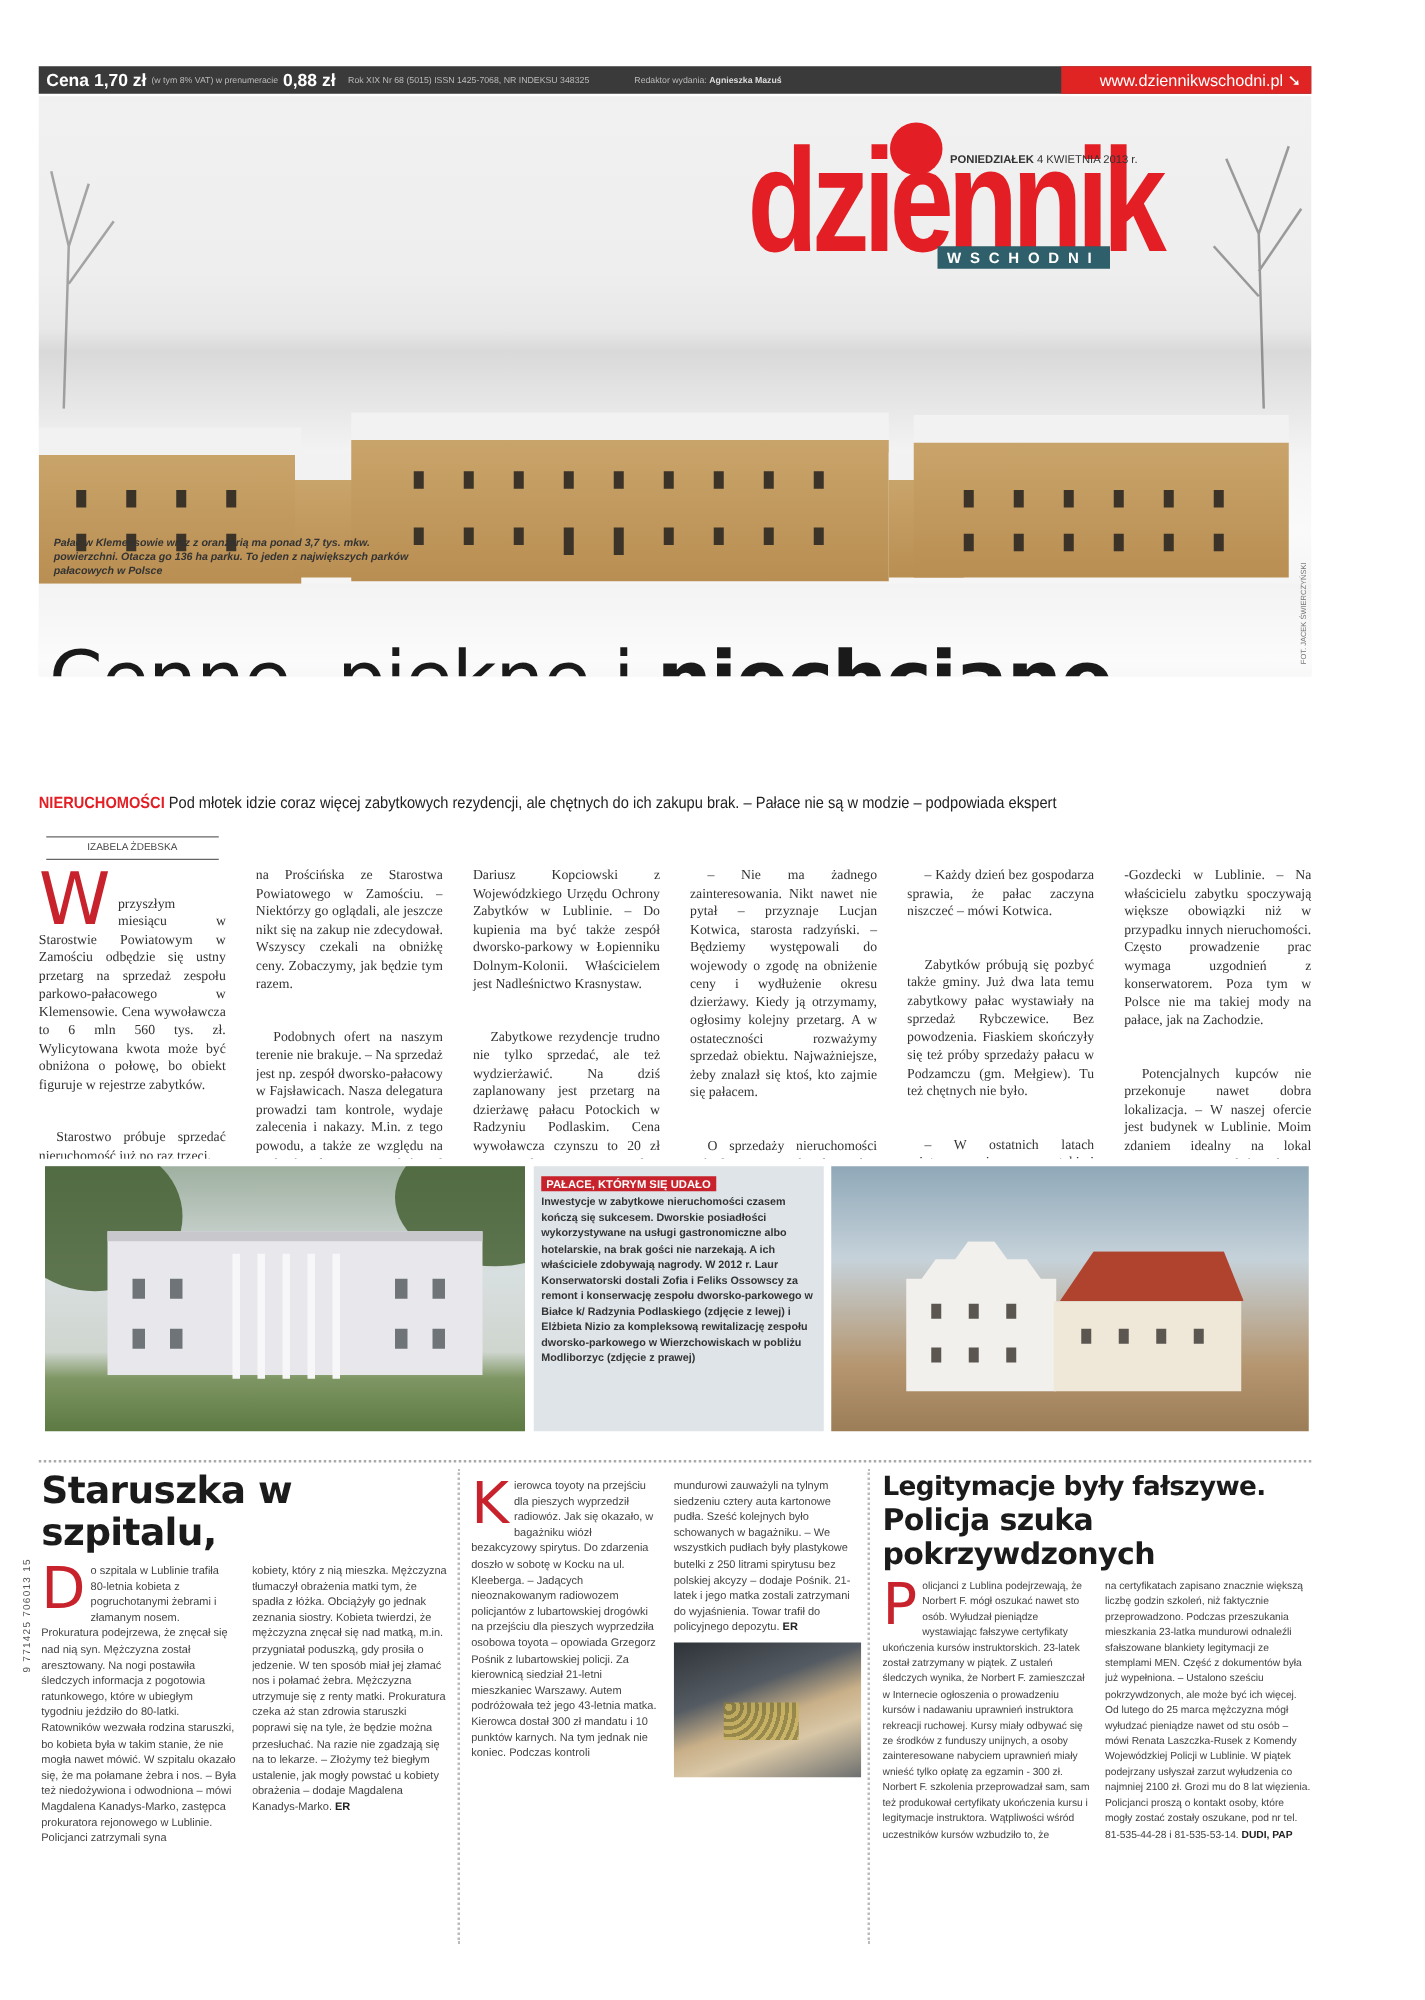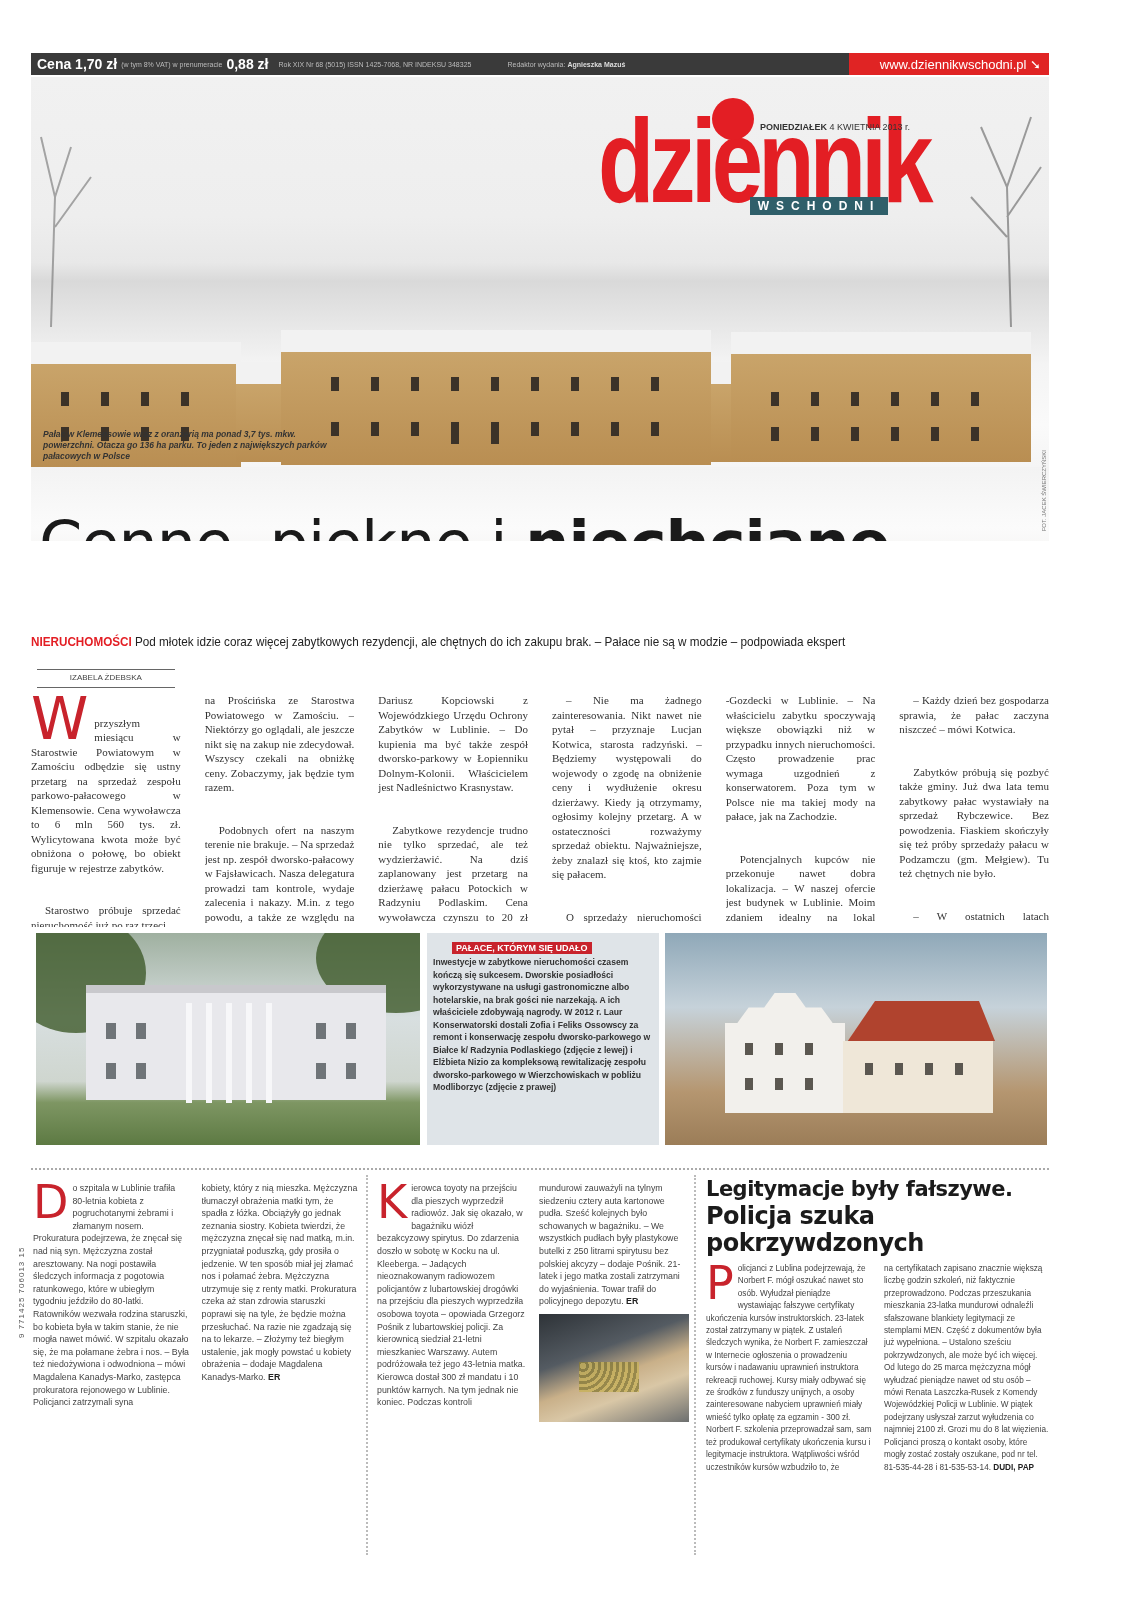--- a/index.html
+++ b/index.html
@@ -49,21 +49,21 @@
   .byline { font-family: "Liberation Sans", sans-serif; font-size: 8px; text-align: center; color: #444; border-top: 1px solid #666; border-bottom: 1px solid #666; margin: 4px 6px 4px 6px; padding: 1px 0; }
   .dropcap { float: left; font-family: "DejaVu Sans", sans-serif; font-size: 58px; line-height: 50px; color: #c8232c; margin: 2px 6px 0 0; font-weight: normal; }
 
   
   .photo-left { position: absolute; left: 36px; top: 933px; width: 384px; height: 212px; overflow: hidden; background: linear-gradient(180deg,#9fb0a0 0%,#d8dfe0 40%,#cfd6cf 70%,#7e9663 80%,#5d7a43 100%); }
   .mansion-w { position: absolute; left: 50px; top: 52px; width: 300px; height: 115px; background: #e8e8ec; border-top: 8px solid #c8c8cc; }
   .mansion-w .col-p { position: absolute; top: 10px; width: 6px; height: 100px; background: #f7f7f9; }
   .mansion-w .w { position: absolute; width: 10px; height: 16px; background: #6f7478; }
   .tree-l { position: absolute; border-radius: 50%; background: #3f5a2a; opacity: .8; }
   .sidebar-box { position: absolute; left: 427px; top: 933px; width: 232px; height: 212px; background: #dfe4e8; padding: 4px 6px; }
-  .sidebar-box .tag { display: inline-block; background: #c8232c; color: #fff; font-weight: bold; font-size: 9px; padding: 1px 4px; margin-bottom: 2px; margin-left: 19px; }
+  .sidebar-box .tag { display: inline-block; background: #c8232c; color: #fff; font-weight: bold; font-size: 9px; padding: 1px 4px; margin-bottom: 2px; }
   .sidebar-box .txt { font-size: 8.6px; line-height: 12.5px; color: #333; font-weight: bold; }
   .photo-right { position: absolute; left: 665px; top: 933px; width: 382px; height: 212px; overflow: hidden; background: linear-gradient(180deg,#8fa8b8 0%,#c6d2da 35%,#b59670 75%,#9b7d58 100%); }
   .villa { position: absolute; left: 60px; top: 60px; width: 270px; height: 120px; }
   .villa .body { position: absolute; left: 0; top: 30px; width: 120px; height: 90px; background: #f2f0ec; }
   .villa .gable { position: absolute; left: 8px; top: 0; width: 104px; height: 36px; background: #f2f0ec; clip-path: polygon(0 100%, 15% 40%, 30% 40%, 40% 0, 60% 0, 70% 40%, 85% 40%, 100% 100%); }
   .villa .roofr { position: absolute; left: 110px; top: 8px; width: 160px; height: 40px; background: #b0432e; clip-path: polygon(8% 100%, 25% 0, 90% 0, 100% 100%); }
   .villa .wallr { position: absolute; left: 118px; top: 48px; width: 150px; height: 72px; background: #efe7d8; }
   .villa .w { position: absolute; width: 8px; height: 12px; background: #5b5750; }
 
   
@@ -190,27 +190,27 @@
     </div>
     <div class="col">
       <p class="noind">Dariusz Kopciowski z Wojewódzkiego Urzędu Ochrony Zabytków w Lublinie. – Do kupienia ma być także zespół dworsko-parkowy w Łopienniku Dolnym-Kolonii. Właścicielem jest Nadleśnictwo Krasnystaw.</p>
       <p>Zabytkowe rezydencje trudno nie tylko sprzedać, ale też wydzierżawić. Na dziś zaplanowany jest przetarg na dzierżawę pałacu Potockich w Radzyniu Podlaskim. Cena wywoławcza czynszu to 20 zł netto za mkw. Szanse, że znajdzie się chętny, są niewielkie.</p>
     </div>
     <div class="col">
       <p>– Nie ma żadnego zainteresowania. Nikt nawet nie pytał – przyznaje Lucjan Kotwica, starosta radzyński. –Będziemy występowali do wojewody o zgodę na obniżenie ceny i wydłużenie okresu dzierżawy. Kiedy ją otrzymamy, ogłosimy kolejny przetarg. A w ostateczności rozważymy sprzedaż obiektu. Najważniejsze, żeby znalazł się ktoś, kto zajmie się pałacem.</p>
       <p>O sprzedaży nieruchomości mówiło się już w ubiegłym roku, ale sprzeciwiali się temu miejscy radni. A brak właściciela zabytkowi nie służy.</p>
     </div>
     <div class="col">
-      <p class="noind">-Gozdecki w Lublinie. – Na właścicielu zabytku spoczywają większe obowiązki niż w przypadku innych nieruchomości. Często prowadzenie prac wymaga uzgodnień z konserwatorem. Poza tym w Polsce nie ma takiej mody na pałace, jak na Zachodzie.</p>
-      <p>Potencjalnych kupców nie przekonuje nawet dobra lokalizacja. – W naszej ofercie jest budynek w Lublinie. Moim zdaniem idealny na lokal gastronomiczny. Właściciele nie żądają wygórowanej ceny, ale od trzech lat nie mogą znaleźć nabywcy – dodaje Guzowski.</p>
-    </div>
-    <div class="col">
       <p>– Każdy dzień bez gospodarza sprawia, że pałac zaczyna niszczeć – mówi Kotwica.</p>
       <p>Zabytków próbują się pozbyć także gminy. Już dwa lata temu zabytkowy pałac wystawiały na sprzedaż Rybczewice. Bez powodzenia. Fiaskiem skończyły się też próby sprzedaży pałacu w Podzamczu (gm. Mełgiew). Tu też chętnych nie było.</p>
       <p>– W ostatnich latach zainteresowanie takimi nieruchomościami jest minimalne – ocenia Lech Guzowski, współwłaściciel Agencji Nieruchomości Guzowski-</p>
+    </div>
+    <div class="col">
+      <p class="noind">-Gozdecki w Lublinie. – Na właścicielu zabytku spoczywają większe obowiązki niż w przypadku innych nieruchomości. Często prowadzenie prac wymaga uzgodnień z konserwatorem. Poza tym w Polsce nie ma takiej mody na pałace, jak na Zachodzie.</p>
+      <p>Potencjalnych kupców nie przekonuje nawet dobra lokalizacja. – W naszej ofercie jest budynek w Lublinie. Moim zdaniem idealny na lokal gastronomiczny. Właściciele nie żądają wygórowanej ceny, ale od trzech lat nie mogą znaleźć nabywcy – dodaje Guzowski.</p>
     </div>
   </div>
 
   <div class="photo-left">
     <div class="tree-l" style="left:-30px;top:-20px;width:140px;height:120px;"></div>
     <div class="tree-l" style="left:280px;top:-30px;width:160px;height:110px;"></div>
     <div class="mansion-w">
       <div class="col-p" style="left:100px"></div>
         <div class="col-p" style="left:120px"></div>
         <div class="col-p" style="left:140px"></div>
@@ -249,20 +249,21 @@
     </div>
   </div>
 
   <div class="dots-h"></div>
   <div class="dots-v1"></div>
   <div class="dots-v2"></div>
   <div class="barcode">9 771425 706013 15</div>
 
   <div class="story s1">
     <h2>
+      <span class="l1">Staruszka w szpitalu,</span>
     </h2>
     <div class="cols">
       <div class="c"><span class="dc">D</span><span>o szpitala w Lublinie trafiła 80-letnia kobieta z pogruchotanymi żebrami i złamanym nosem. Prokuratura podejrzewa, że znęcał się nad nią syn. Mężczyzna został aresztowany. Na nogi postawiła śledczych informacja z pogotowia ratunkowego, które w ubiegłym tygodniu jeździło do 80-latki. Ratowników wezwała rodzina staruszki, bo kobieta była w takim stanie, że nie mogła nawet mówić. W szpitalu okazało się, że ma połamane żebra i nos. – Była też niedożywiona i odwodniona – mówi Magdalena Kanadys-Marko, zastępca prokuratora rejonowego w Lublinie. Policjanci zatrzymali syna</span></div>
       <div class="c"><span>kobiety, który z nią mieszka. Mężczyzna tłumaczył obrażenia matki tym, że spadła z łóżka. Obciążyły go jednak zeznania siostry. Kobieta twierdzi, że mężczyzna znęcał się nad matką, m.in. przygniatał poduszką, gdy prosiła o jedzenie. W ten sposób miał jej złamać nos i połamać żebra. Mężczyzna utrzymuje się z renty matki. Prokuratura czeka aż stan zdrowia staruszki poprawi się na tyle, że będzie można przesłuchać. Na razie nie zgadzają się na to lekarze. – Złożymy też biegłym ustalenie, jak mogły powstać u kobiety obrażenia – dodaje Magdalena Kanadys-Marko.</span> <span class="sig">ER</span></div>
     </div>
   </div>
 
   <div class="story s2">
     <div class="cols">
       <div class="c"><span class="dc">K</span><span>ierowca toyoty na przejściu dla pieszych wyprzedził radiowóz. Jak się okazało, w bagażniku wiózł bezakcyzowy spirytus. Do zdarzenia doszło w sobotę w Kocku na ul. Kleeberga. – Jadących nieoznakowanym radiowozem policjantów z lubartowskiej drogówki na przejściu dla pieszych wyprzedziła osobowa toyota – opowiada Grzegorz Pośnik z lubartowskiej policji. Za kierownicą siedział 21-letni mieszkaniec Warszawy. Autem podróżowała też jego 43-letnia matka. Kierowca dostał 300 zł mandatu i 10 punktów karnych. Na tym jednak nie koniec. Podczas kontroli</span></div>

